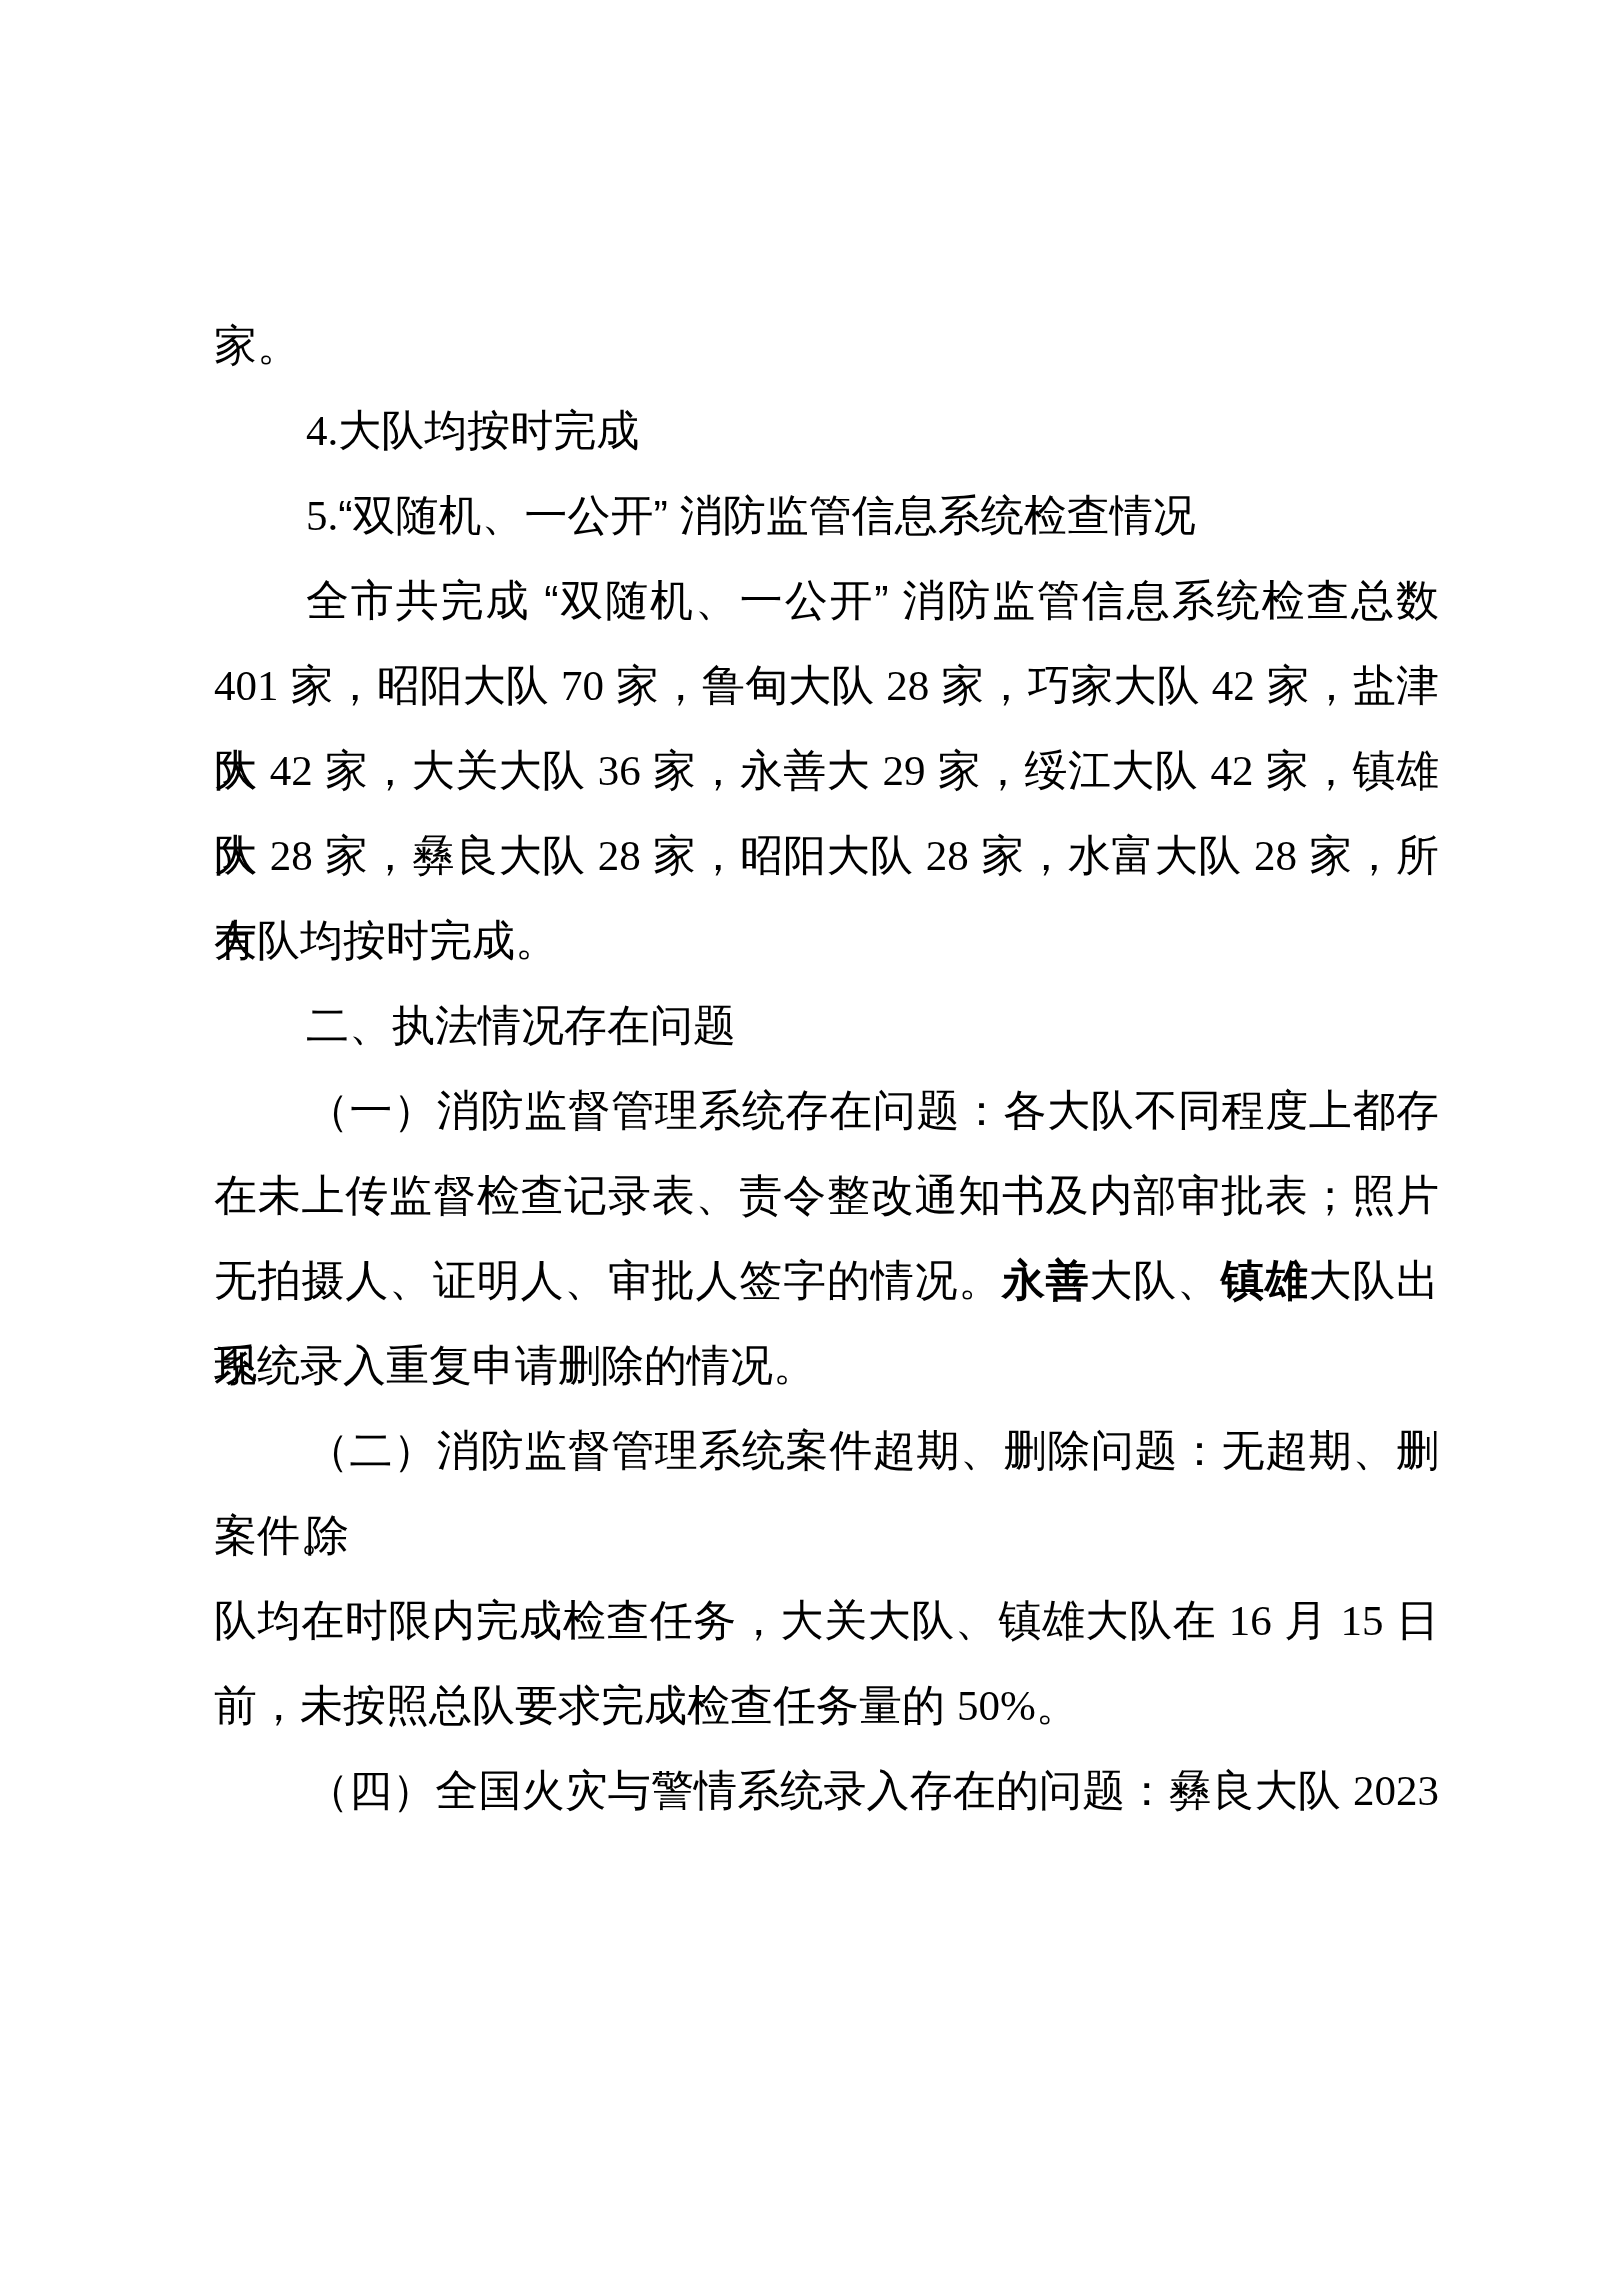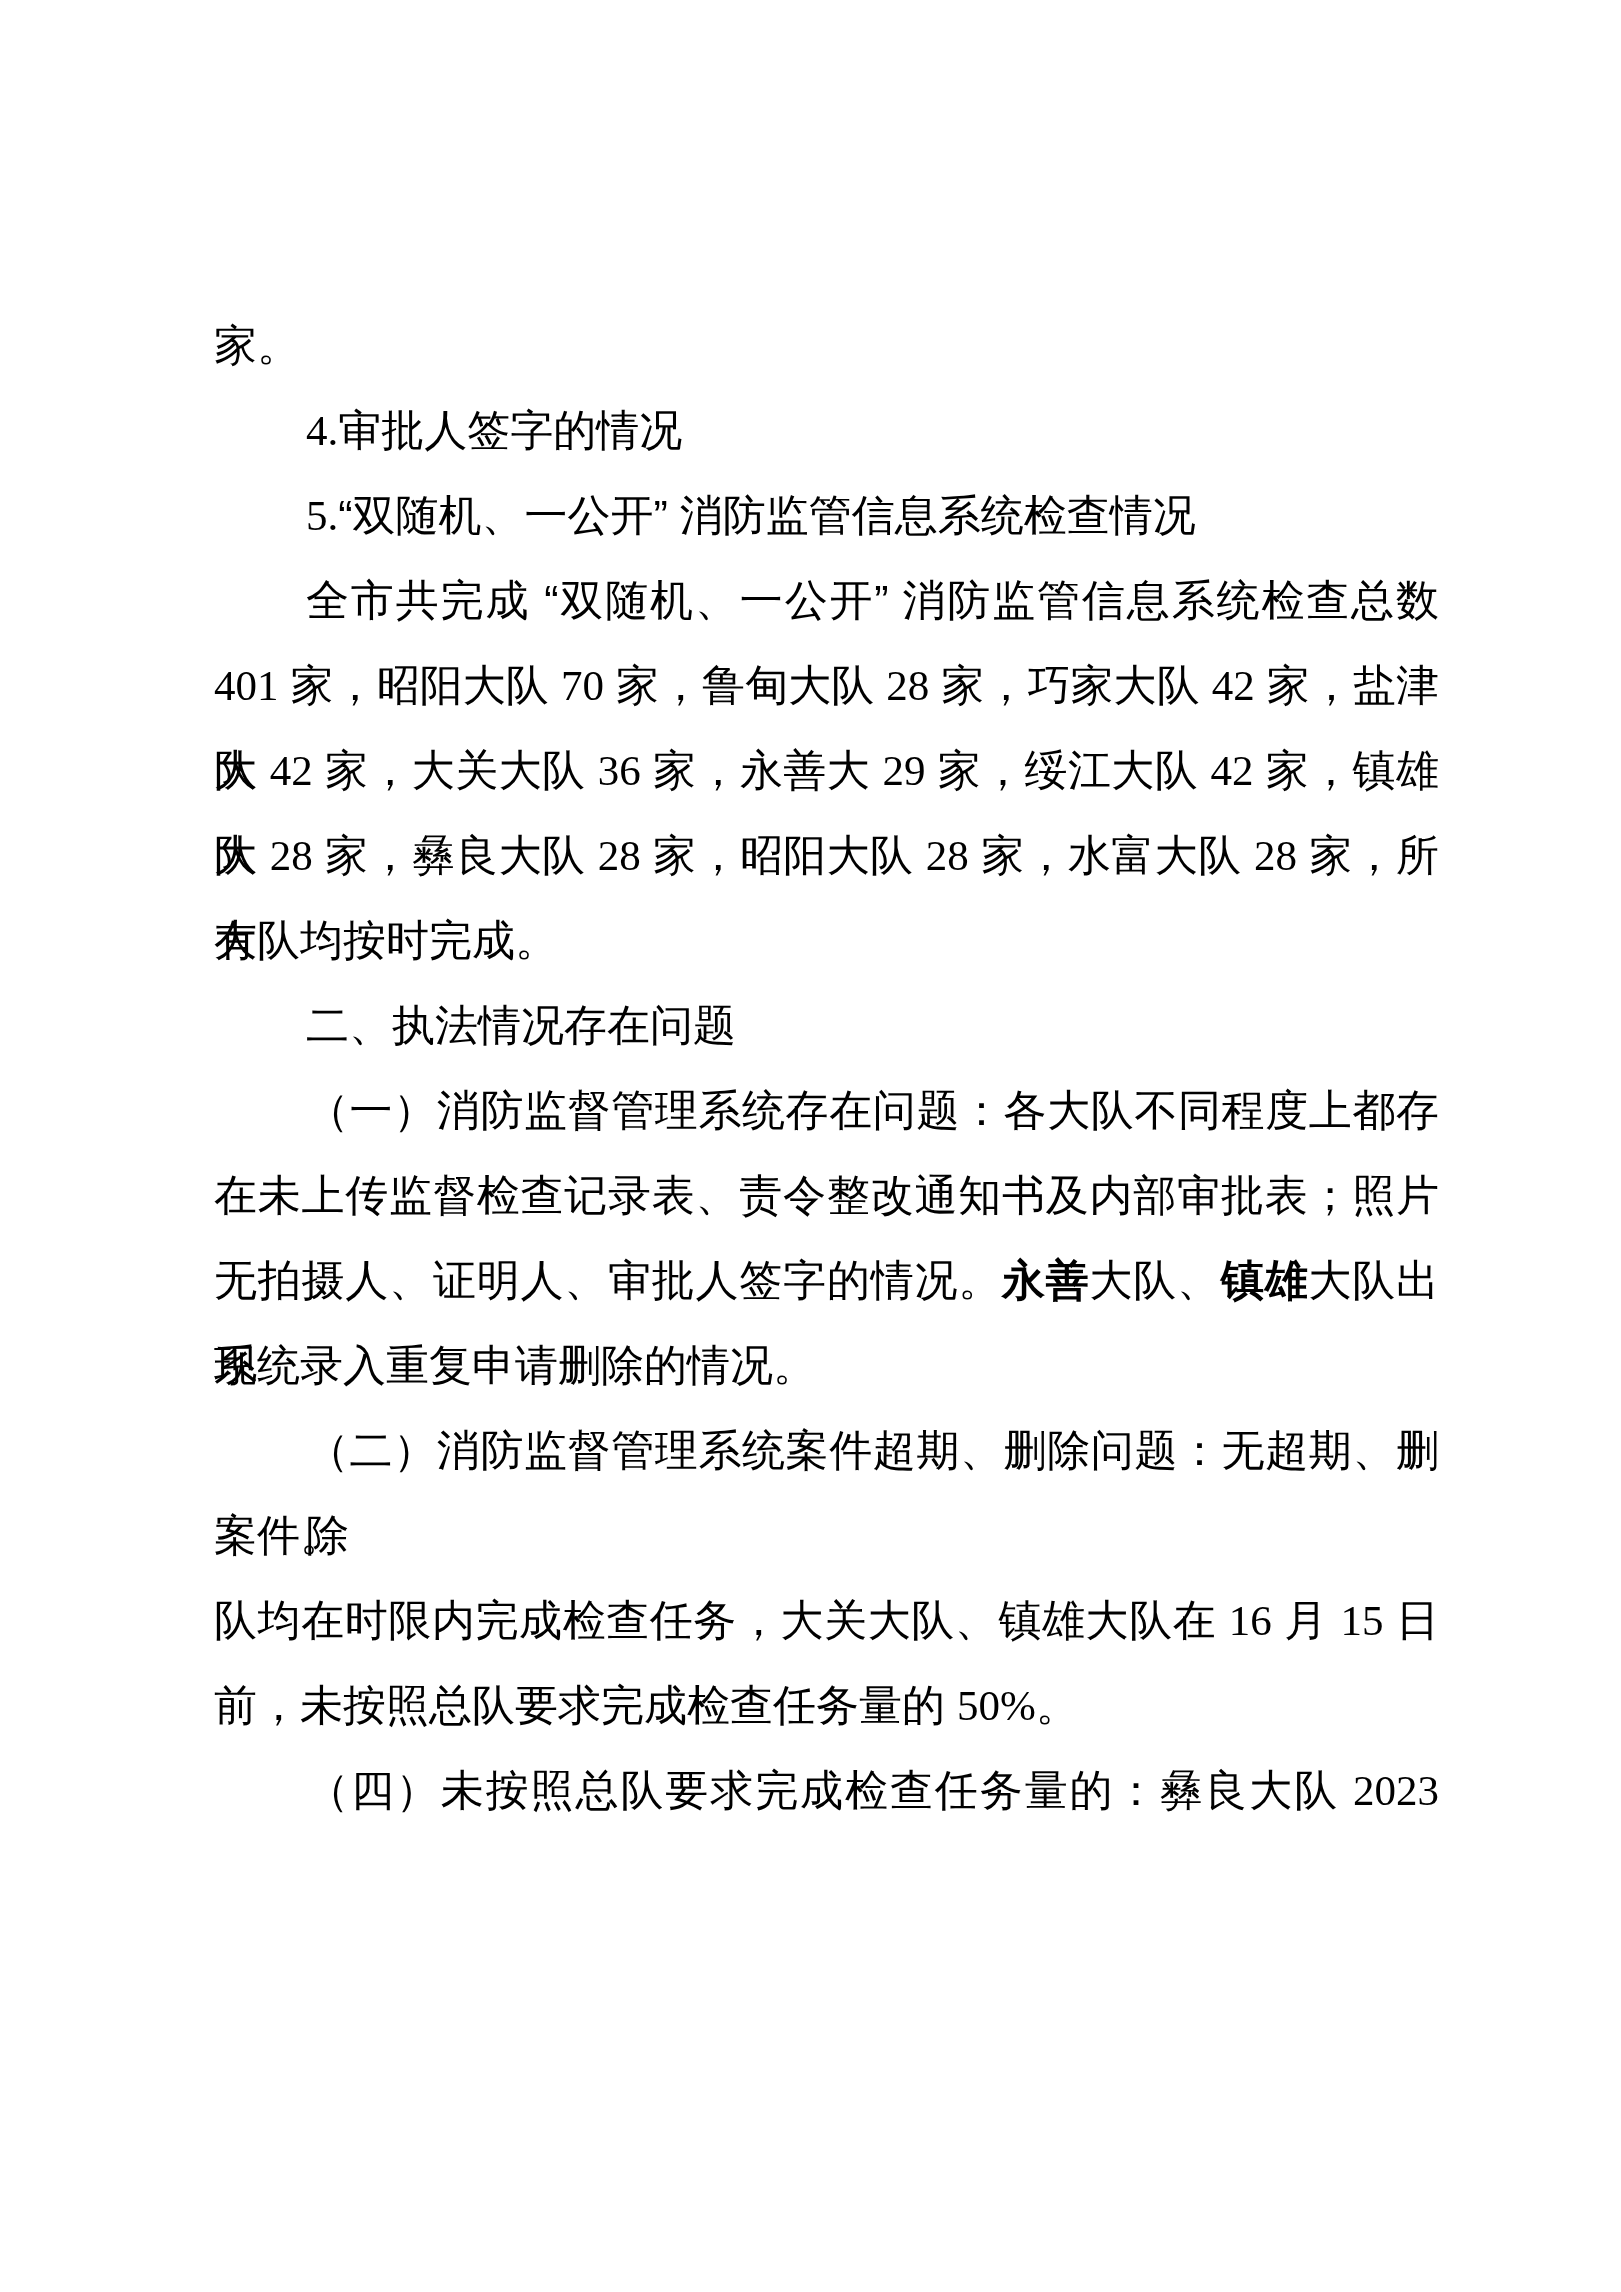--- a/index.html
+++ b/index.html
@@ -43,32 +43,32 @@
     font-weight: 700;
     margin-top: 37px;
   }
 </style>
 </head>
 <body>
 
 <div class="page">
   <div class="doc">
       <div class="line"><span>家。</span></div>
-      <div class="line indent"><span class="run-serif">4.</span><span>审批人签字的情况</span></div>
+      <div class="line indent"><span class="run-serif">4.</span><span>大队均按时完成</span></div>
       <div class="line indent"><span class="run-serif">5.</span><span>“双随机、一公开” 消防监管信息系统检查情况</span></div>
       <div class="line indent justify"><span>全市共完成 “双随机、一公开” 消防监管信息系统检查总数</span></div>
       <div class="line justify"><span class="run-serif">401</span><span> 家，昭阳大队 </span><span class="run-serif">70</span><span> 家，鲁甸大队 </span><span class="run-serif">28</span><span> 家，巧家大队 </span><span class="run-serif">42</span><span> 家，盐津大</span></div>
       <div class="line justify"><span>队 </span><span class="run-serif">42</span><span> 家，大关大队 </span><span class="run-serif">36</span><span> 家，永善大 </span><span class="run-serif">29</span><span> 家，绥江大队 </span><span class="run-serif">42</span><span> 家，镇雄大</span></div>
       <div class="line justify"><span>队 </span><span class="run-serif">28</span><span> 家，彝良大队 </span><span class="run-serif">28</span><span> 家，昭阳大队 </span><span class="run-serif">28</span><span> 家，水富大队 </span><span class="run-serif">28</span><span> 家，所有</span></div>
       <div class="line"><span>大队均按时完成。</span></div>
       <div class="line indent"><span>二、执法情况存在问题</span></div>
       <div class="line indent justify"><span>（一）消防监督管理系统存在问题：各大队不同程度上都存</span></div>
       <div class="line justify"><span>在未上传监督检查记录表、责令整改通知书及内部审批表；照片</span></div>
       <div class="line justify"><span>无拍摄人、证明人、审批人签字的情况。</span><span class="run-bold">永善</span><span>大队、</span><span class="run-bold">镇雄</span><span>大队出现</span></div>
       <div class="line"><span>系统录入重复申请删除的情况。</span></div>
       <div class="line indent justify"><span>（二）消防监督管理系统案件超期、删除问题：无超期、删除</span></div>
       <div class="line"><span>案件。</span></div>
       <div class="line justify"><span>队均在时限内完成检查任务，大关大队、镇雄大队在 </span><span class="run-serif">16</span><span> 月 </span><span class="run-serif">15</span><span> 日</span></div>
       <div class="line"><span>前，未按照总队要求完成检查任务量的 </span><span class="run-serif">50%</span><span>。</span></div>
-      <div class="line indent justify"><span>（四）未按照总队要求完成检查任务量的：彝良大队 </span><span class="run-serif">2023</span></div>
+      <div class="line indent justify"><span>（四）全国火灾与警情系统录入存在的问题：彝良大队 </span><span class="run-serif">2023</span></div>
     </div>
 </div>
 
 
 </body></html>

